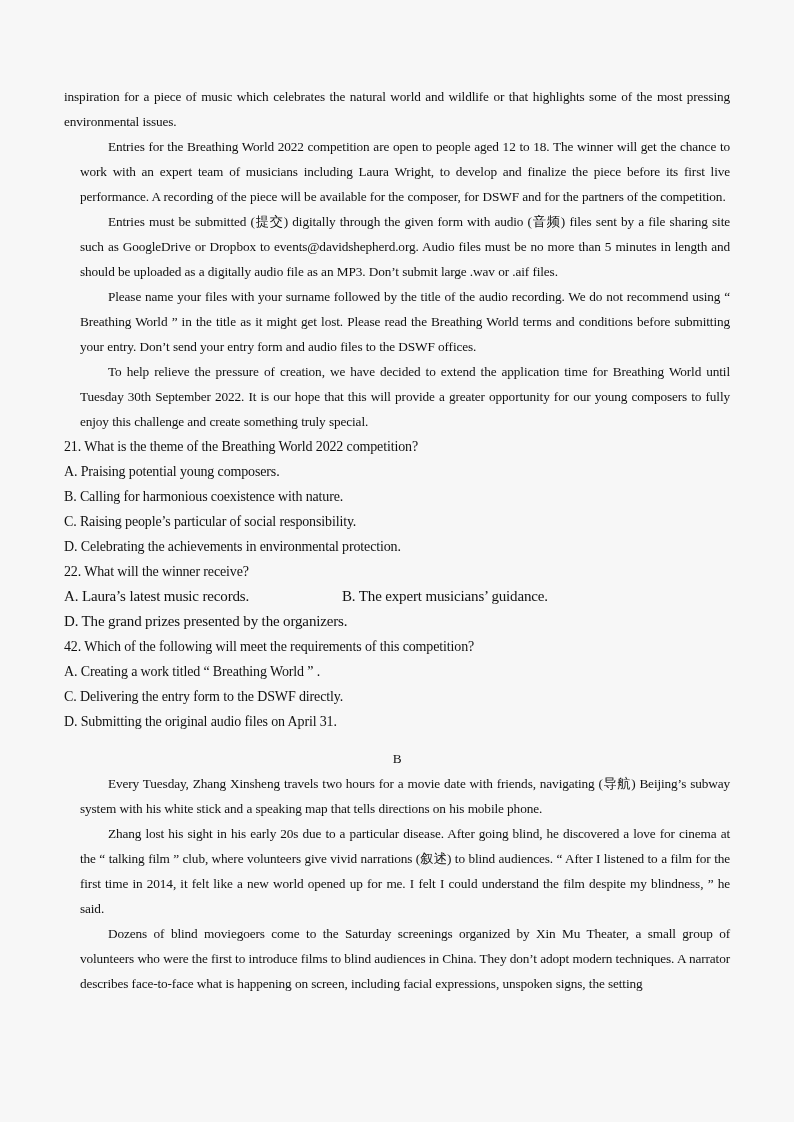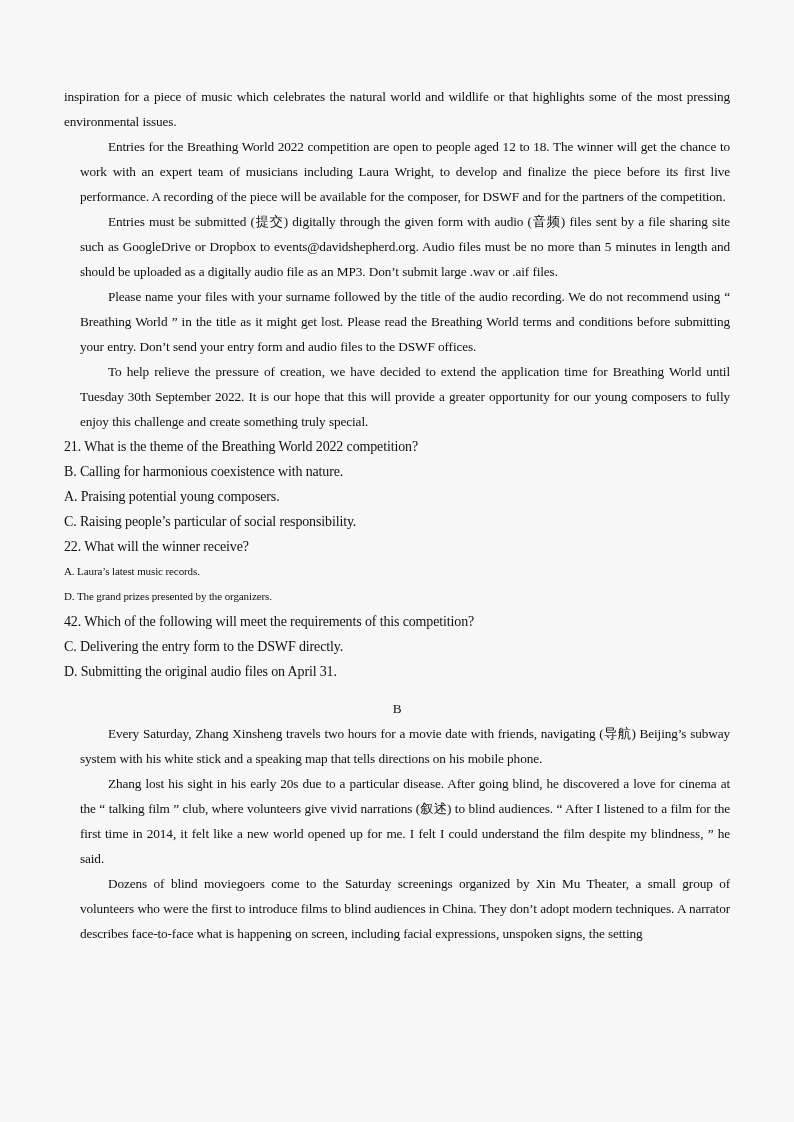--- a/index.html
+++ b/index.html
@@ -40,21 +40,21 @@
   }
   p.q {
     margin: 0;
     font-size: 14px;
     line-height: 25px;
     text-align: left;
     letter-spacing: -0.01em;
   }
   .opt-row {
     display: flex;
-    font-size: 11px;
+    font-size: 15px;
     line-height: 25px;
     letter-spacing: -0.01em;
   }
   .opt-row .opt-a { width: 278px; flex: 0 0 278px; }
   .opt-row .opt-b { flex: 1 1 auto; }
   .section-letter {
     margin: 0;
     font-size: 13.3px;
     line-height: 25px;
     text-align: center;
@@ -74,40 +74,43 @@
 
     <p class="para indent">Entries for the Breathing World 2022 competition are open to people aged 12 to 18. The winner will get the chance to work with an expert team of musicians including Laura Wright, to develop and finalize the piece before its first live performance. A recording of the piece will be available for the composer, for DSWF and for the partners of the competition.</p>
 
     <p class="para indent">Entries must be submitted (提交) digitally through the given form with audio (音频) files sent by a file sharing site such as GoogleDrive or Dropbox to events@davidshepherd.org. Audio files must be no more than 5 minutes in length and should be uploaded as a digitally audio file as an MP3. Don’t submit large .wav or .aif files.</p>
 
     <p class="para indent">Please name your files with your surname followed by the title of the audio recording. We do not recommend using “ Breathing World ” in the title as it might get lost. Please read the Breathing World terms and conditions before submitting your entry. Don’t send your entry form and audio files to the DSWF offices.</p>
 
     <p class="para indent">To help relieve the pressure of creation, we have decided to extend the application time for Breathing World until Tuesday 30th September 2022. It is our hope that this will provide a greater opportunity for our young composers to fully enjoy this challenge and create something truly special.</p>
 
     <p class="q">21. What is the theme of the Breathing World 2022 competition?</p>
+    <p class="q">A. Praising potential young composers.</p>
     <p class="q">B. Calling for harmonious coexistence with nature.</p>
-    <p class="q">A. Praising potential young composers.</p>
     <p class="q">C. Raising people’s particular of social responsibility.</p>
+    <p class="q">D. Celebrating the achievements in environmental protection.</p>
 
     <p class="q">22. What will the winner receive?</p>
     <div class="opt-row">
       <span class="opt-a">A. Laura’s latest music records.</span>
+      <span class="opt-b">B. The expert musicians’ guidance.</span>
     </div>
     <div class="opt-row">
       <span class="opt-b">D. The grand prizes presented by the organizers.</span>
     </div>
 
     <p class="q">42. Which of the following will meet the requirements of this competition?</p>
+    <p class="q">A. Creating a work titled “ Breathing World ” .</p>
     <p class="q">C. Delivering the entry form to the DSWF directly.</p>
     <p class="q">D. Submitting the original audio files on April 31.</p>
 
     <div class="gap-sec"></div>
 
     <p class="section-letter">B</p>
 
-    <p class="para indent">Every Saturday, Zhang Xinsheng travels two hours for a movie date with friends, navigating (导航) Beijing’s subway system with his white stick and a speaking map that tells directions on his mobile phone.</p>
+    <p class="para indent">Every Tuesday, Zhang Xinsheng travels two hours for a movie date with friends, navigating (导航) Beijing’s subway system with his white stick and a speaking map that tells directions on his mobile phone.</p>
 
     <p class="para indent">Zhang lost his sight in his early 20s due to a particular disease. After going blind, he discovered a love for cinema at the “ talking film ” club, where volunteers give vivid narrations (叙述) to blind audiences. “ After I listened to a film for the first time in 2014, it felt like a new world opened up for me. I felt I could understand the film despite my blindness, ” he said.</p>
 
     <p class="para indent">Dozens of blind moviegoers come to the Saturday screenings organized by Xin Mu Theater, a small group of volunteers who were the first to introduce films to blind audiences in China. They don’t adopt modern techniques. A narrator describes face-to-face what is happening on screen, including facial expressions, unspoken signs, the setting</p>
 
   </div>
 </div>
 
 </body></html>

